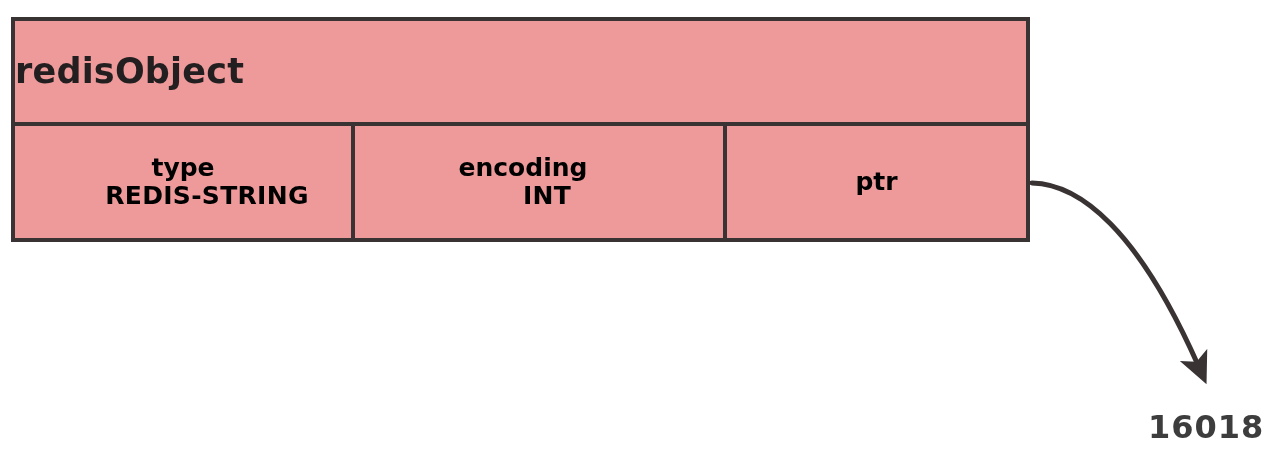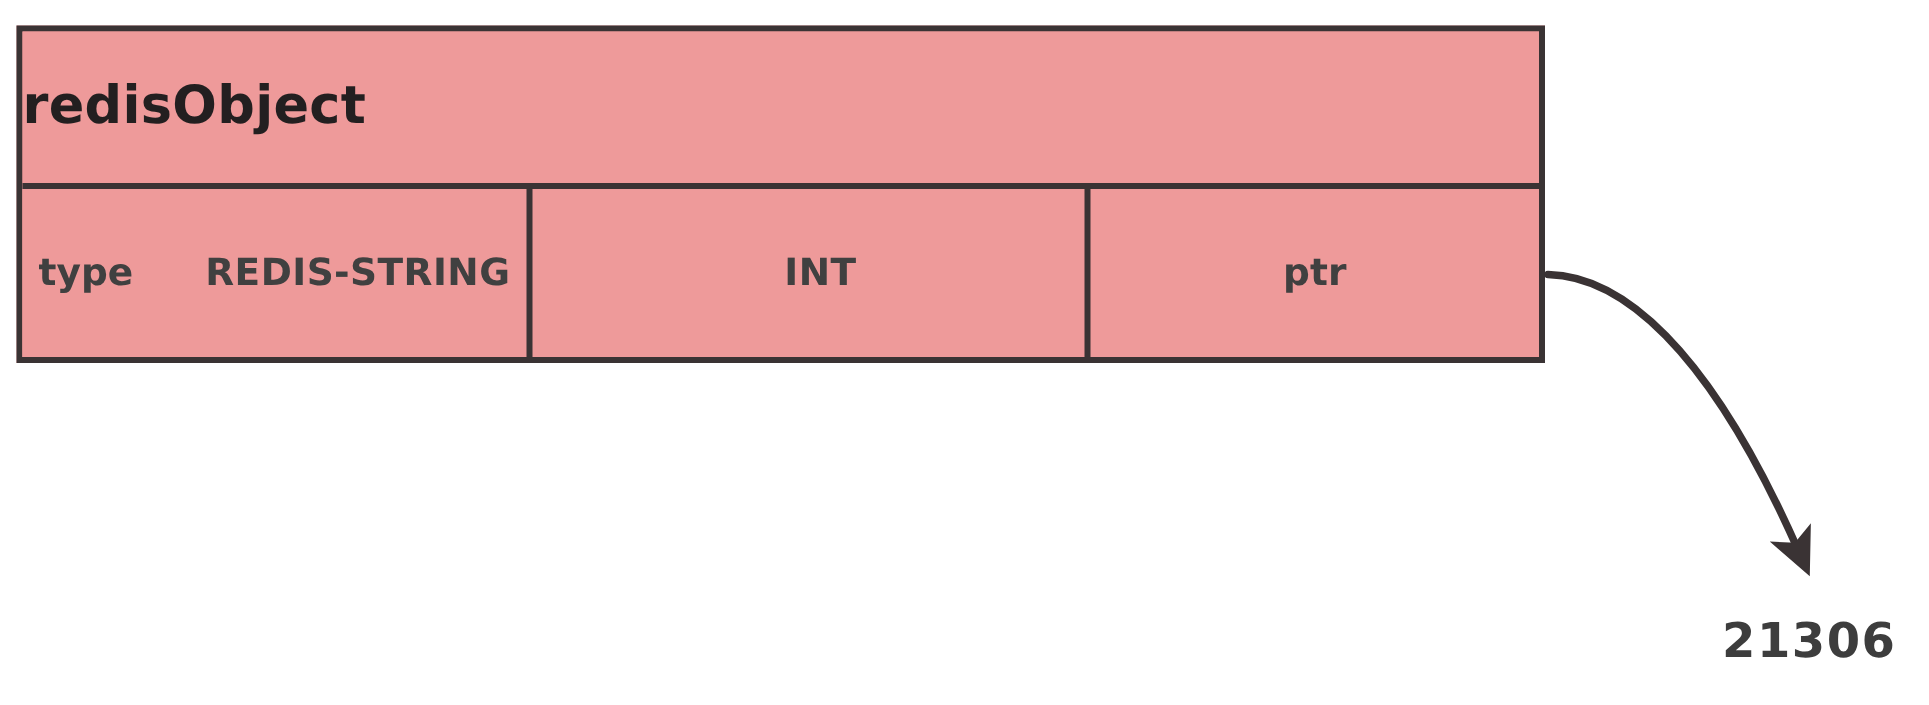--- a/index.html
+++ b/index.html
@@ -49,24 +49,24 @@
   }
 
   .struct-fields {
     flex: 1 1 auto;
     display: flex;
     background: #ee9a9a;
   }
   .field {
     box-sizing: border-box;
     display: flex;
-    flex-direction: row;
+    flex-direction: column;
     align-items: center;
     justify-content: center;
-    color: #404040;
+    color: #000000;
     text-align: center;
     background: #ee9a9a;
   }
   .field + .field {
     border-left: 4px solid #3a3334;
   }
   
   .field-type     { flex: 0 0 336px; }
   .field-encoding { flex: 0 0 340px; }
   .field-ptr      { flex: 1 1 auto; margin-left: 32px;  }
@@ -122,34 +122,35 @@
     </div>
 
     <div class="struct-fields">
 
       <div class="field field-type">
         <div class="field-line1">type</div>
         <div class="field-line2">REDIS-STRING</div>
       </div>
 
       <div class="field field-encoding">
+        <div class="field-line1">encoding</div>
         <div class="field-line2">INT</div>
       </div>
 
       <div class="field field-ptr">
         <div class="field-line1">ptr</div>
       </div>
 
     </div>
   </div>
 
   <svg class="pointer-arrow" viewBox="0 0 266 240">
     <defs>
       <marker id="arrowhead" markerWidth="7" markerHeight="7" refX="2.2" refY="3" orient="auto" markerUnits="strokeWidth">
         <path d="M0,0 L6.4,3 L0,6 L1.5,3 Z" fill="#3a3334"></path>
       </marker>
     </defs>
     <path d="M 12 23 C 60 24, 118 70, 178 205" fill="none" stroke="#3a3334" stroke-width="5" stroke-linecap="round" marker-end="url(#arrowhead)"></path>
   </svg>
 
-  <div class="target-value">21306</div>
+  <div class="target-value">16018</div>
 
 </div>
 
 </body></html>

